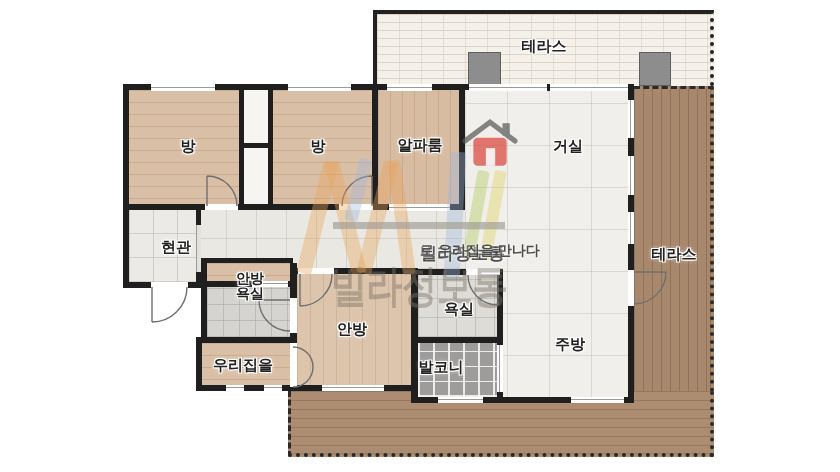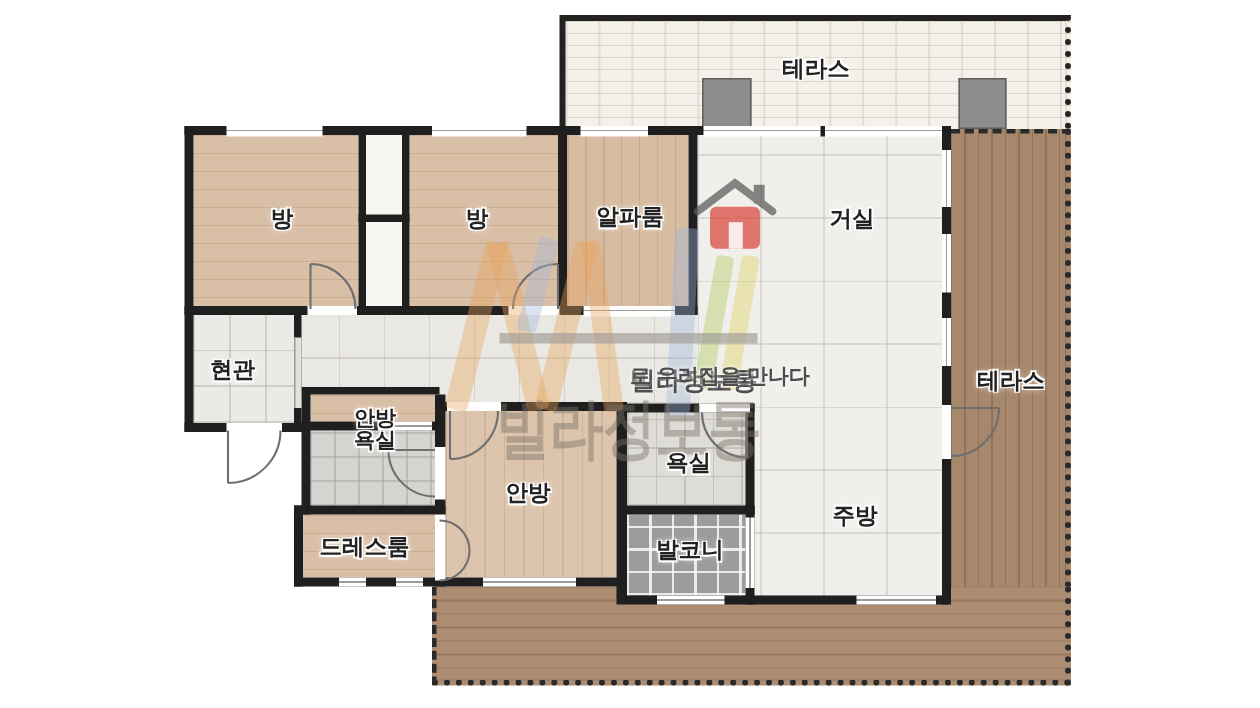--- a/index.html
+++ b/index.html
@@ -152,23 +152,23 @@
     <span class="b">빌라정보통</span>
       <span class="r">로 우리집을 만나다</span>
   </div>
   <div id="wm-brand">빌라정보통</div>
 
   <div class="lbl" style="left:544px;top:46px;">테라스</div>
   <div class="lbl" style="left:188px;top:146px;">방</div>
   <div class="lbl" style="left:318px;top:146px;">방</div>
   <div class="lbl" style="left:420px;top:145px;">알파룸</div>
   <div class="lbl" style="left:568px;top:146px;">거실</div>
-  <div class="lbl" style="left:155px;top:247px;">현관</div>
+  <div class="lbl" style="left:176px;top:247px;">현관</div>
   <div class="lbl small" style="left:250px;top:286px;">안방
 욕실</div>
-  <div class="lbl" style="left:243px;top:365px;">드레스룸</div>
+  <div class="lbl" style="left:243px;top:365px;">우리집을</div>
   <div class="lbl" style="left:352px;top:329px;">안방</div>
   <div class="lbl" style="left:459px;top:309px;">욕실</div>
-  <div class="lbl" style="left:460px;top:367px;">발코니</div>
+  <div class="lbl" style="left:441px;top:367px;">발코니</div>
   <div class="lbl" style="left:570px;top:344px;">주방</div>
   <div class="lbl" style="left:674px;top:254px;">테라스</div>
 
 </div>
 
 </body></html>

